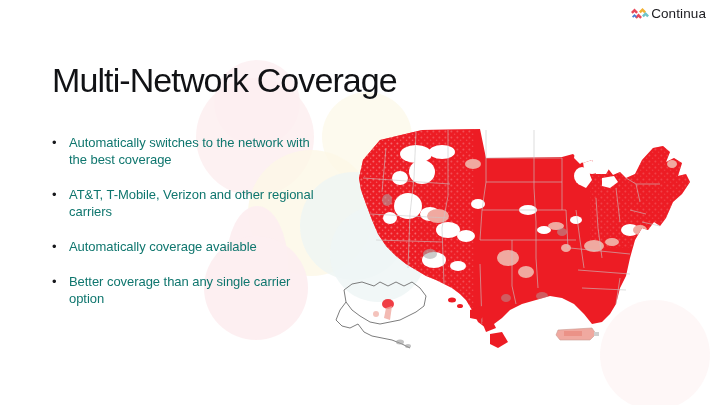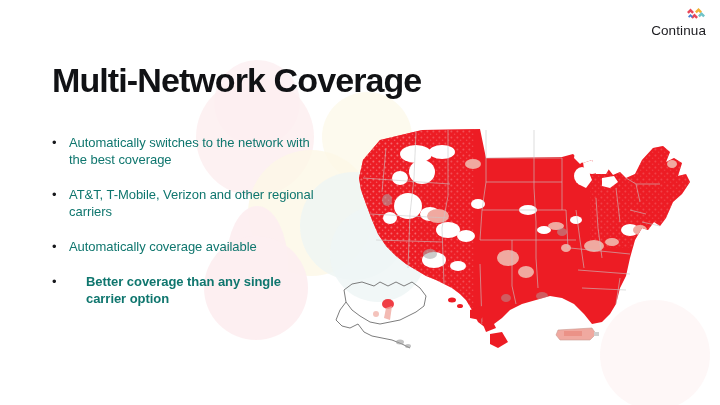--- a/index.html
+++ b/index.html
@@ -19,43 +19,43 @@
   .blob-yellow{left:248px;top:150px;width:126px;height:126px;background:#fdf8e6;opacity:.8;}
   .blob-teal{left:300px;top:172px;width:108px;height:108px;background:#eef6f3;opacity:.85;}
   .blob-pink-soft{left:204px;top:236px;width:104px;height:104px;background:#fdeef0;opacity:.95;}
   .blob-pink-tail{left:226px;top:206px;width:62px;height:118px;background:#fdeef0;border-radius:50% 50% 46% 46%;opacity:.95;}
   .blob-pink-top{left:214px;top:60px;width:86px;height:86px;background:#fcedf0;opacity:.75;}
   .blob-yellow-sm{left:322px;top:92px;width:90px;height:90px;background:#fdfaec;opacity:.9;}
   .blob-teal-sm{left:330px;top:206px;width:96px;height:96px;background:#eff6f6;opacity:.85;}
   .blob-pink-right{left:600px;top:300px;width:110px;height:110px;background:#fdf1f2;opacity:.6;}
 
   
-  .brand{position:absolute;right:14px;top:7px;display:flex;align-items:flex-end;gap:1px;z-index:5;flex-direction:column;}
+  .brand{position:absolute;right:14px;top:7px;display:flex;align-items:flex-start;gap:1px;z-index:5;}
   .brand-mark{width:20px;height:16px;display:block;}
   .brand-name{font-size:13.5px;color:#1b1b1f;letter-spacing:.1px;font-weight:500;line-height:1;}
 
   
   .title{
     position:absolute;left:52px;top:38px;
-    font-size:34px;font-weight:700;color:#111215;
+    font-size:34px;font-weight:400;color:#111215;
     letter-spacing:-0.9px;line-height:1.15;white-space:nowrap;z-index:4;
   }
 
   
   .bullets{position:absolute;left:50px;top:134px;width:268px;z-index:4;}
   .bullet{display:flex;align-items:flex-start;margin-bottom:18px;}
   .bullet:last-child{margin-bottom:0;}
   .bullet-dot{
     width:17px;flex:0 0 17px;color:#17181c;font-size:13px;line-height:17px;
     text-align:left;padding-left:2px;
   }
   .bullet-text{
     font-size:13px;line-height:17px;color:#0f766e;letter-spacing:-0.05px;
   }
-  .bullet.is-bold .bullet-text{font-weight:700;margin-left:17px;}
+  .bullet.is-bold .bullet-text{font-weight:400;}
 
   
   .map-wrap{position:absolute;left:330px;top:118px;width:382px;height:246px;z-index:3;}
   .map-wrap svg{width:100%;height:100%;display:block;}
 </style>
 </head>
 <body>
 
 <div class="slide">
 

